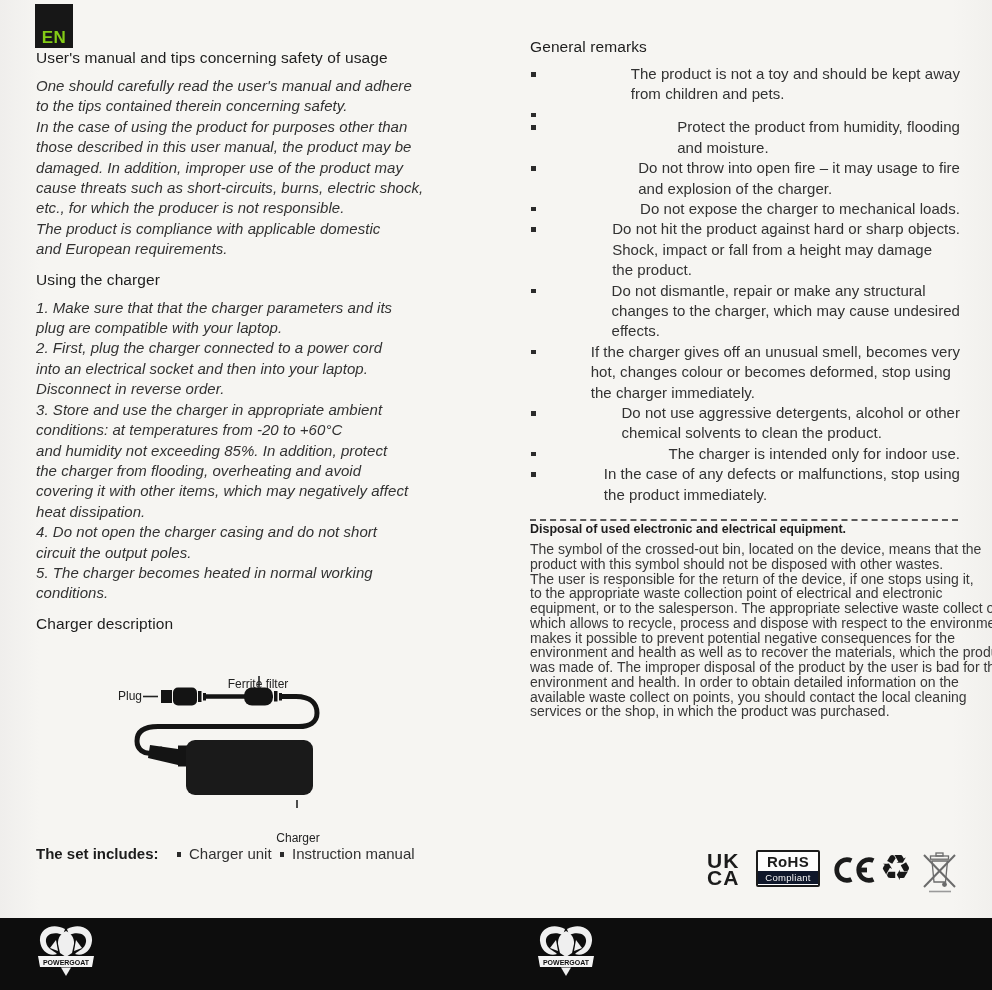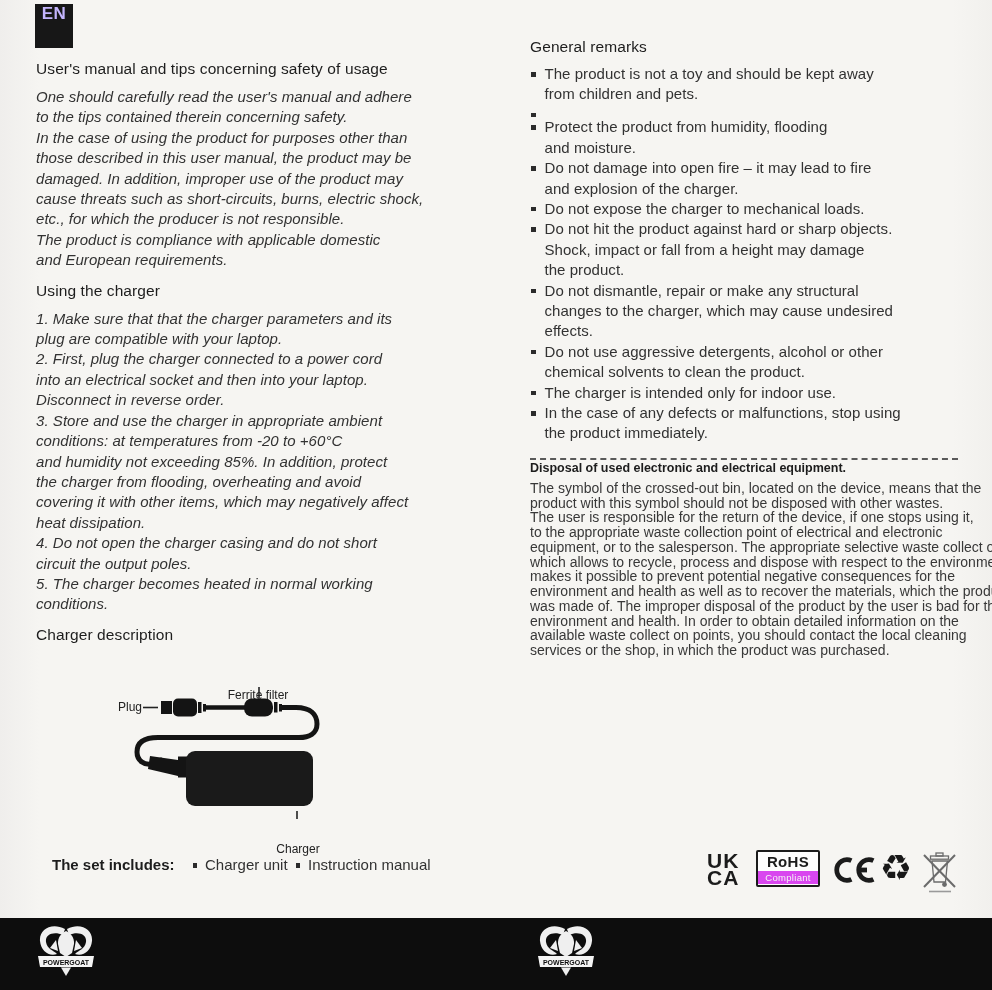--- a/index.html
+++ b/index.html
@@ -5,58 +5,58 @@
   * { margin:0; padding:0; box-sizing:border-box; }
   html,body { width:992px; height:990px; }
   body { font-family:"Liberation Sans","DejaVu Sans",sans-serif; background:#e9e8e5; }
   .page {
     position:relative; width:992px; height:990px; overflow:hidden;
     background:linear-gradient(90deg,#efeeec 0%, #f6f5f2 4%, #f6f5f2 96%, #f1f0ed 100%);
     color:#2c2c2c;
   }
   .en-badge {
     position:absolute; left:35px; top:4px; width:38px; height:44px;
-    background:#171717; color:#c4b5fd; display:flex; align-items:flex-start; justify-content:center;
+    background:#171717; color:#84cc16; display:flex; align-items:flex-end; justify-content:center;
     font-size:17px; font-weight:bold; letter-spacing:.5px;
   }
   .col { position:absolute; }
-  .col-left  { left:36px;  top:60px; width:436px; }
+  .col-left  { left:36px;  top:49px; width:436px; }
   .col-right { left:530px; top:38px; width:430px; }
   h2.sec { font-size:15.5px; font-weight:normal; color:#1d1d1d; letter-spacing:.1px; }
   .body-text {
     white-space:pre; font-size:15px; line-height:20.4px; color:#323232;
     margin-top:9px; letter-spacing:.05px;font-style:italic;
   }
   .mt { margin-top:11px; }
   
   ul.remarks { list-style:none; margin-top:8px; }
-  ul.remarks li { display:flex; align-items:flex-start; }
+  ul.remarks li { display:flex; align-items:flex-start;justify-content:space-between; }
   .sq {
     flex:0 0 auto; width:4.5px; height:4.5px; background:#2b2b2b; margin:8px 9px 0 1px;
   }
   ul.remarks .txt { white-space:pre; font-size:15px; line-height:20.4px; color:#323232; letter-spacing:.05px; }
   .dashed-sep { margin-top:14px; border-top:2px dashed #5a5a5a; width:428px; height:0; }
   .disposal-h { font-size:12.5px; font-weight:bold; color:#1d1d1d; margin-top:1px; }
   .disposal-b { white-space:pre; font-size:14px; line-height:14.75px; color:#383838; margin-top:6px; }
   
   .diagram { position:relative; width:436px; height:192px; margin-top:6px; }
   .diagram svg { position:absolute; left:0; top:0; }
   .dlabel { position:absolute; font-size:12px; color:#222; white-space:nowrap; }
   .dlabel.center { transform:translateX(-50%);margin-top:21px; }
   
   .set-line { margin-top:14px; display:flex; align-items:center; font-size:15px; color:#323232; }
-  .set-line .lbl { font-weight:bold; color:#1d1d1d; margin-right:10px;margin-left:16px; }
+  .set-line .lbl { font-weight:bold; color:#1d1d1d; margin-right:10px; }
   .set-line .sq2 { width:4.5px; height:4.5px; background:#2b2b2b; margin:2px 8px 0 8px; }
   
   .certs { position:absolute; left:700px; top:846px; width:270px; height:50px; }
   .certs > * { position:absolute; }
   .ukca { left:7px; top:7px; font-weight:800; font-size:21px; line-height:16.5px; letter-spacing:1px; color:#1b1b1b; text-align:left; }
   .rohs { left:56px; top:4px; width:64px; height:37px; border:2.5px solid #1b1b1b; background:#fdfdfd; border-radius:2px; overflow:hidden; }
   .rohs .top { height:19px; display:flex; align-items:center; justify-content:center; font-weight:800; font-size:15px; color:#1b1b1b; letter-spacing:.3px; }
-  .rohs .bot { height:13px; background:#d946ef; color:#f5f5f5; display:flex; align-items:center; justify-content:center; font-size:9.5px; letter-spacing:.3px; }
+  .rohs .bot { height:13px; background:#0f172a; color:#f5f5f5; display:flex; align-items:center; justify-content:center; font-size:9.5px; letter-spacing:.3px; }
   .ce { left:134px; top:9px; }
   .recycle { left:180px; top:-2px; font-size:36px; color:#181818; line-height:48px; }
   .weee { left:222px; top:4px; }
   
   .footer { position:absolute; left:0; bottom:0; width:992px; height:72px; background:#0d0d0d; }
   .footer svg { position:absolute; top:6px; }
   .brand-1 { left:36px; }
   .brand-2 { left:536px; }
 </style>
 </head>
@@ -152,38 +152,44 @@
       <li>
           <span class="sq"></span>
         </li>
       <li>
           <span class="sq"></span>
           <span class="txt">Protect the product from humidity, flooding
 and moisture.</span>
         </li>
       <li>
           <span class="sq"></span>
-          <span class="txt">Do not damage into open fire – it may lead to fire
+          <span class="txt">Do not throw into open fire – it may usage to fire
 and explosion of the charger.</span>
         </li>
       <li>
           <span class="sq"></span>
           <span class="txt">Do not expose the charger to mechanical loads.</span>
         </li>
       <li>
           <span class="sq"></span>
           <span class="txt">Do not hit the product against hard or sharp objects.
 Shock, impact or fall from a height may damage
 the product.</span>
         </li>
       <li>
           <span class="sq"></span>
           <span class="txt">Do not dismantle, repair or make any structural
 changes to the charger, which may cause undesired
 effects.</span>
+        </li>
+      <li>
+          <span class="sq"></span>
+          <span class="txt">If the charger gives off an unusual smell, becomes very
+hot, changes colour or becomes deformed, stop using
+the charger immediately.</span>
         </li>
       <li>
           <span class="sq"></span>
           <span class="txt">Do not use aggressive detergents, alcohol or other
 chemical solvents to clean the product.</span>
         </li>
       <li>
           <span class="sq"></span>
           <span class="txt">The charger is intended only for indoor use.</span>
         </li>

